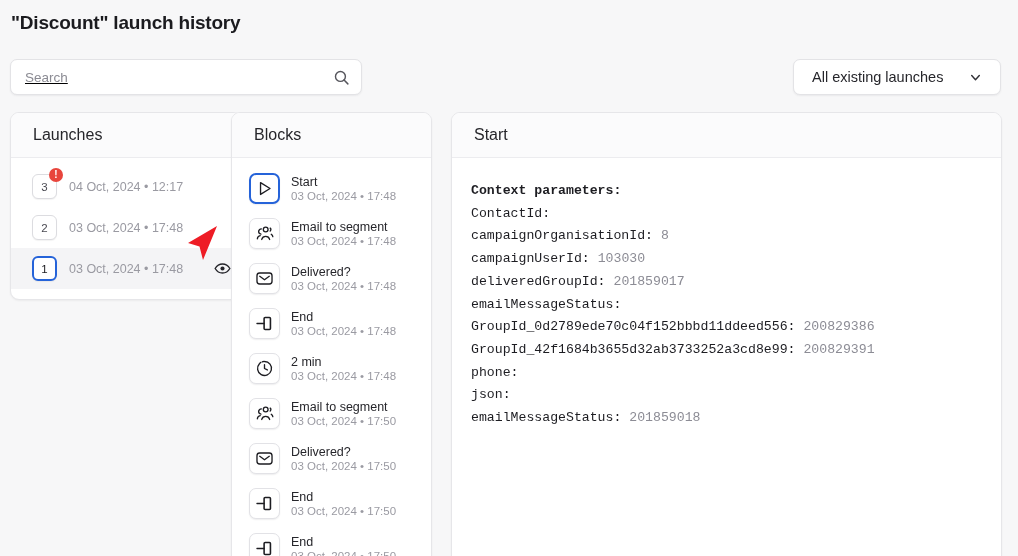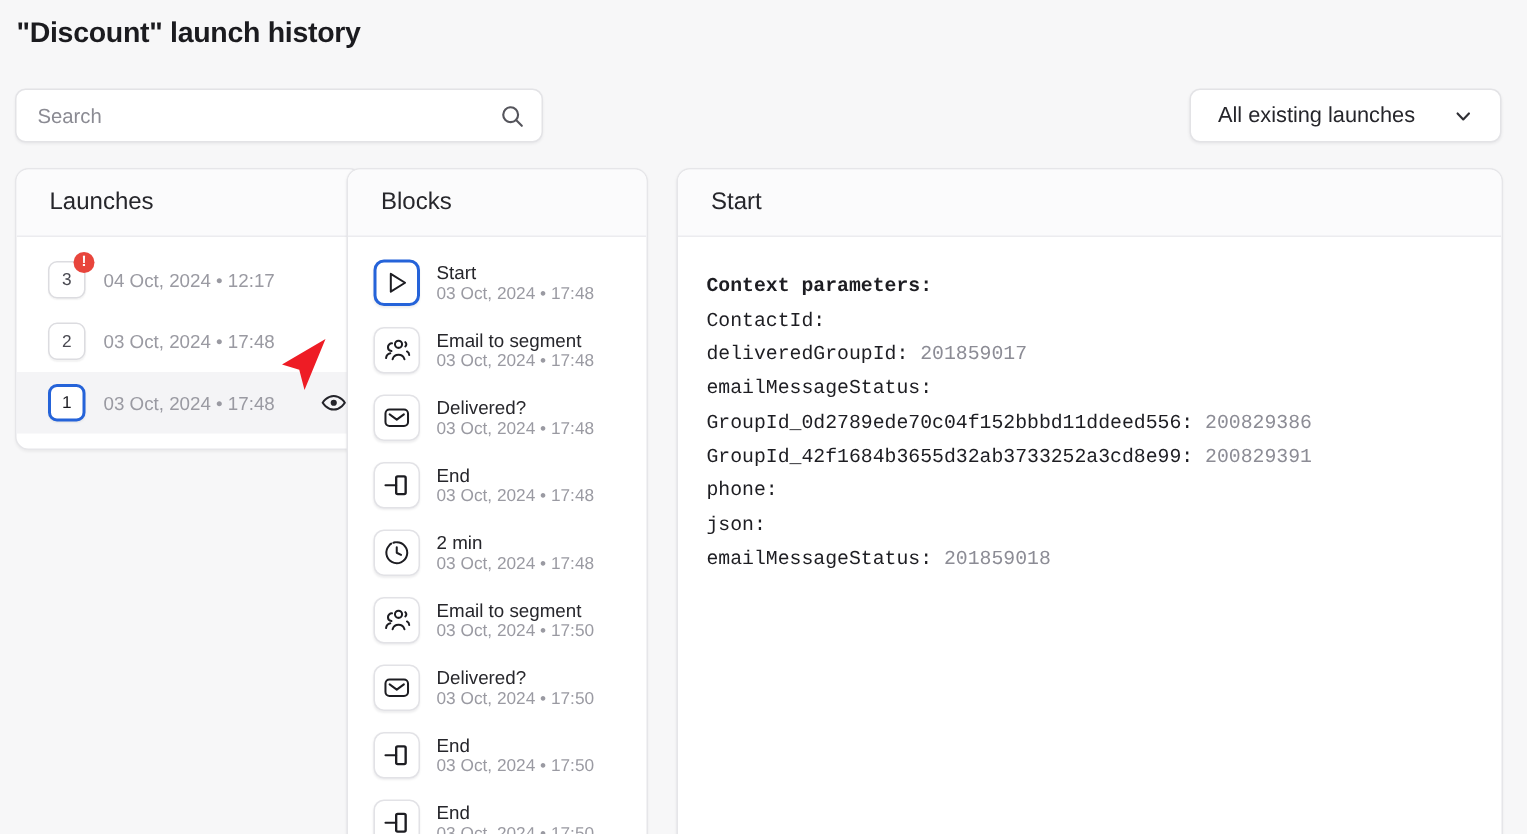--- a/index.html
+++ b/index.html
@@ -29,20 +29,21 @@
     position: absolute;
     left: 10px; top: 59px;
     width: 352px; height: 36px;
     background: #ffffff;
     border: 1px solid #e3e3e6;
     border-radius: 7px;
     box-shadow: 0 1px 2px rgba(16,17,26,0.06);
     display: flex;
     align-items: center;
     padding: 0 11px 0 14px;
+    text-decoration: underline;
   }
   .search-input {
     flex: 1;
     border: none;
     outline: none;
     font-family: "Liberation Sans", sans-serif;
     font-size: 13.5px;
     color: #3c3c42;
     background: transparent;
   }
@@ -360,20 +361,22 @@
   </div>
 
   <div class="panel" id="detail-panel">
     <div class="panel-head">
       <span class="panel-title">Start</span>
     </div>
     <div class="detail-body">
       <div class="param-line bold">Context parameters:</div>
       <div id="param-lines">
           <div class="param-line"><span>ContactId:</span></div>
+          <div class="param-line"><span>campaignOrganisationId:</span> <span class="param-val">8</span></div>
+          <div class="param-line"><span>campaignUserId:</span> <span class="param-val">103030</span></div>
           <div class="param-line"><span>deliveredGroupId:</span> <span class="param-val">201859017</span></div>
           <div class="param-line"><span>emailMessageStatus:</span></div>
           <div class="param-line"><span>GroupId_0d2789ede70c04f152bbbd11ddeed556:</span> <span class="param-val">200829386</span></div>
           <div class="param-line"><span>GroupId_42f1684b3655d32ab3733252a3cd8e99:</span> <span class="param-val">200829391</span></div>
           <div class="param-line"><span>phone:</span></div>
           <div class="param-line"><span>json:</span></div>
           <div class="param-line"><span>emailMessageStatus:</span> <span class="param-val">201859018</span></div>
         </div>
     </div>
   </div>

